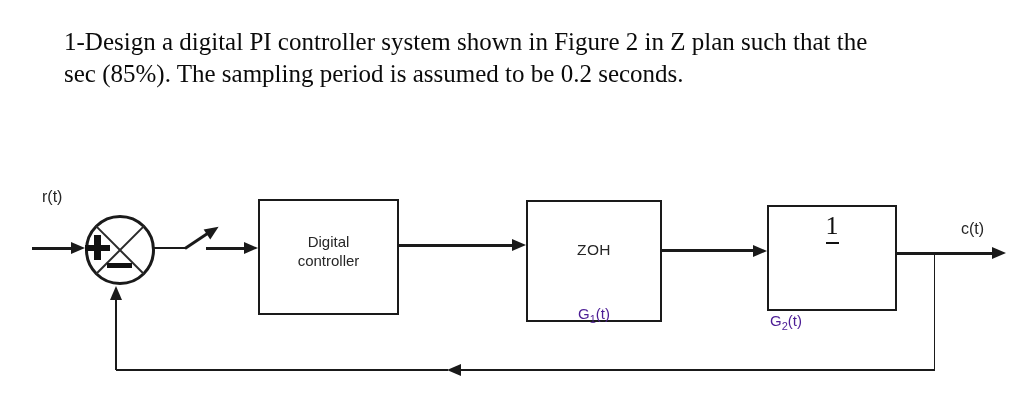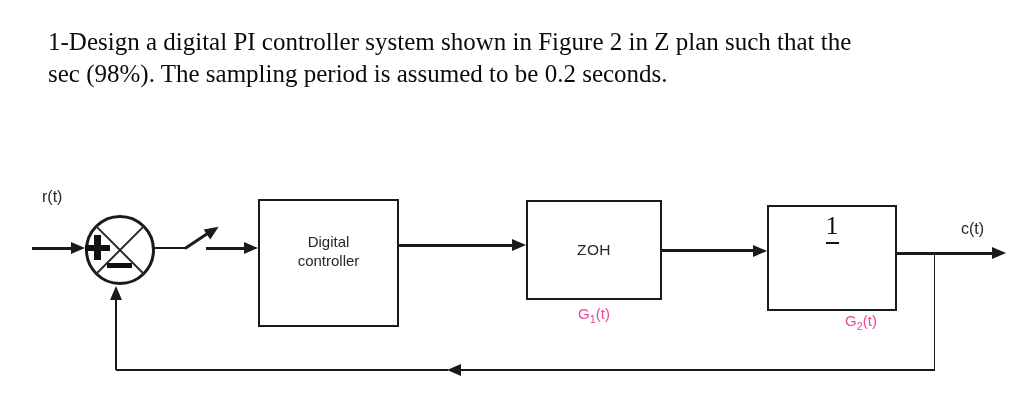--- a/index.html
+++ b/index.html
@@ -1,62 +1,62 @@
 <!DOCTYPE html>
 <html><head>
 <meta charset="utf-8">
 <style>
   html,body{margin:0;padding:0;background:#ffffff;}
   .stage{position:relative;width:1024px;height:412px;background:#ffffff;overflow:hidden;
          font-family:"Liberation Sans",sans-serif;}
   
-  .problem{position:absolute;left:48px;top:26px;color:#0b0b0b;
+  .problem{position:absolute;left:64px;top:26px;color:#0b0b0b;
            font-family:"Liberation Serif",serif;font-size:25px;line-height:32px;}
   .problem div{white-space:nowrap;}
   
   .line{position:absolute;background:#1a1a1a;}
   .ah{position:absolute;width:0;height:0;}
   .ah-right{border-top:6px solid transparent;border-bottom:6px solid transparent;border-left:14px solid #1a1a1a;}
   .ah-left{border-top:6px solid transparent;border-bottom:6px solid transparent;border-right:14px solid #1a1a1a;}
   .ah-up{border-left:6px solid transparent;border-right:6px solid transparent;border-bottom:14px solid #1a1a1a;}
   
   .sum-circle{position:absolute;left:85px;top:215px;width:64px;height:64px;border:3px solid #1a1a1a;border-radius:50%;background:#fff;}
   .diag{position:absolute;left:86px;top:249px;width:68px;height:1.6px;background:#2a2a2a;}
   .d1{transform:rotate(45deg);} .d2{transform:rotate(-45deg);}
   
   .sampler-arm{position:absolute;left:185px;top:246.6px;width:27px;height:3px;background:#1a1a1a;
                transform-origin:left center;transform:rotate(-33.5deg);}
   .sampler-arm .ah{left:26px;top:-4.5px;}
   
   .block{position:absolute;border:2px solid #1a1a1a;background:#fff;display:flex;
          align-items:center;justify-content:center;color:#262626;}
   .blk-controller{left:258px;top:199px;width:137px;height:100px;border-width:2.5px;
-                  font-size:15px;line-height:19px;text-align:center;padding-bottom:24px;box-sizing:content-box;}
-  .blk-zoh{left:526px;top:200px;width:132px;height:96px;font-size:15.5px;letter-spacing:.4px;padding-bottom:0;}
+                  font-size:15px;line-height:19px;text-align:center;padding-bottom:12px;box-sizing:content-box;}
+  .blk-zoh{left:526px;top:200px;width:132px;height:96px;font-size:15.5px;letter-spacing:.4px;padding-bottom:22px;}
   .blk-plant{left:767px;top:205px;width:126px;height:98px;align-items:flex-start;padding-top:4px;
              font-family:"Liberation Serif",serif;color:#111;}
   .frac{display:inline-flex;flex-direction:column;align-items:center;}
   .frac .num{font-size:26px;line-height:30px;}
   .frac .fbar{align-self:stretch;height:2px;background:#111;margin:1px 0 0 0;}
   .frac .den{font-size:26px;line-height:30px;font-style:italic;padding:0 4px;}
   
   .sig{position:absolute;font-size:16px;color:#262626;}
-  .glabel{position:absolute;text-align:center;font-size:15px;color:#ec4899;}
+  .glabel{position:absolute;text-align:center;font-size:15px;color:#4c1d95;}
   .glabel sub{font-size:11px;}
   
   .bar{position:absolute;background:#111;}
 </style>
 </head>
 <body>
 
 <div class="stage">
 
   <div class="problem">
     <div>1-Design a digital PI controller system shown in Figure 2 in Z plan such that the</div>
-    <div>sec (98%). The sampling period is assumed to be 0.2 seconds.</div>
+    <div>sec (85%). The sampling period is assumed to be 0.2 seconds.</div>
   </div>
 
   <div>
 
     <div class="sig" style="left:42px;top:188px;">r(t)</div>
     <div class="line" style="left:32px;top:246.5px;width:40px;height:3px;"></div>
     <div class="ah ah-right" style="left:71px;top:242px;"></div>
 
     <div class="sum-circle"></div>
     <div class="diag d1"></div>
@@ -91,21 +91,21 @@
 
     <div class="line" style="left:662px;top:249px;width:92px;height:3px;"></div>
     <div class="ah ah-right" style="left:753px;top:244.5px;"></div>
 
     <div class="block blk-plant">
       <span class="frac">
         <span class="num">1</span>
         <span class="fbar"></span>
       </span>
     </div>
-    <div class="glabel" style="left:747px;top:312px;width:130px;text-align:right;">
+    <div class="glabel" style="left:721px;top:312px;width:130px;">
       <span>G</span><sub>2</sub><span>(t)</span>
     </div>
 
     <div class="line" style="left:897px;top:251.5px;width:96px;height:3px;"></div>
     <div class="ah ah-right" style="left:992px;top:247px;"></div>
     <div class="sig" style="left:961px;top:220px;">c(t)</div>
 
     <div class="line" style="left:933.5px;top:253px;width:1.8px;height:117px;"></div>
     <div class="line" style="left:459px;top:368.6px;width:476px;height:2.8px;"></div>
     <div class="ah ah-left" style="left:447px;top:363.8px;"></div>

